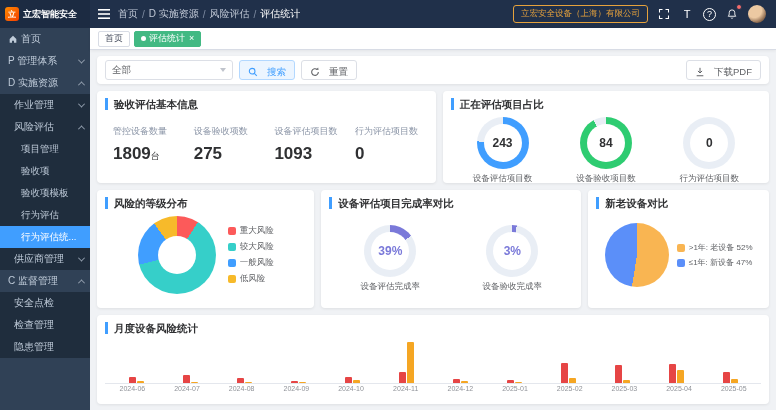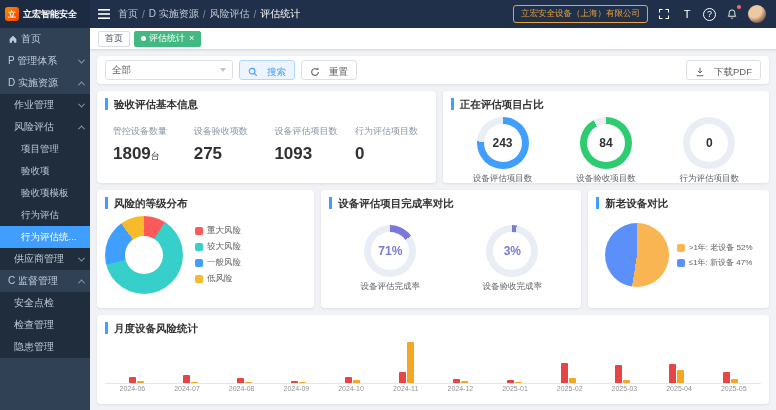--- a/index.html
+++ b/index.html
@@ -67,21 +67,21 @@
   .rings{display:flex;justify-content:space-around;margin-top:7px}
   .ring-block{display:flex;flex-direction:column;align-items:center}
   .ring{position:relative;border-radius:50%}
   .ring-hole{position:absolute;background:#fff;border-radius:50%;display:flex;align-items:center;justify-content:center;font-weight:bold}
   .ring-label{font-size:8.5px;color:#606266;margin-top:4px;text-align:center;white-space:nowrap}
 
   .row2{display:flex;gap:7px;height:118px;flex-shrink:0}
   .card-risk{flex:33;display:flex;flex-direction:column}
   .card-completion{flex:40;display:flex;flex-direction:column}
   .card-newold{flex:27;display:flex;flex-direction:column}
-  .risk-body{flex:1;display:flex;align-items:center;gap:12px}
+  .risk-body{flex:1;display:flex;align-items:center;justify-content:center;gap:12px}
   .donut{position:relative;border-radius:50%;flex-shrink:0}
   .donut-hole{position:absolute;inset:20px;background:#fff;border-radius:50%}
   .legend{display:flex;flex-direction:column;gap:4px}
   .legend-item{display:flex;align-items:center;gap:4px;font-size:8.5px;color:#606266;white-space:nowrap}
   .legend-item.small{font-size:8px}
   .swatch{width:8px;height:8px;border-radius:2px;flex-shrink:0}
   .newold-body{flex:1;display:flex;align-items:center;justify-content:center;gap:8px}
   .pie{border-radius:50%;flex-shrink:0}
 
   .card-monthly{flex:1;display:flex;flex-direction:column;min-height:0}
@@ -314,21 +314,21 @@
                     <span>低风险</span>
                   </div>
                 </div>
             </div>
           </div>
           <div class="card card-completion">
             <div class="card-title">设备评估项目完成率对比</div>
             <div class="rings" style="flex:1;align-items:center">
                 <div class="ring-block">
                   <div class="ring" style="height: 52px; width: 52px; background: conic-gradient(rgb(122, 121, 217) 0deg, rgb(122, 121, 217) 15%, rgb(233, 238, 245) 15%, rgb(233, 238, 245) 100%);">
-                    <div class="ring-hole" style="inset: 7px; font-size: 12px; color: rgb(122, 121, 217);">71%</div>
+                    <div class="ring-hole" style="inset: 7px; font-size: 12px; color: rgb(122, 121, 217);">39%</div>
                   </div>
                   <div class="ring-label">设备评估完成率</div>
                 </div>
                 <div class="ring-block">
                   <div class="ring" style="height: 52px; width: 52px; background: conic-gradient(rgb(122, 121, 217) 0deg, rgb(122, 121, 217) 3%, rgb(233, 238, 245) 3%, rgb(233, 238, 245) 100%);">
                     <div class="ring-hole" style="inset: 7px; font-size: 12px; color: rgb(122, 121, 217);">3%</div>
                   </div>
                   <div class="ring-label">设备验收完成率</div>
                 </div>
               </div>

